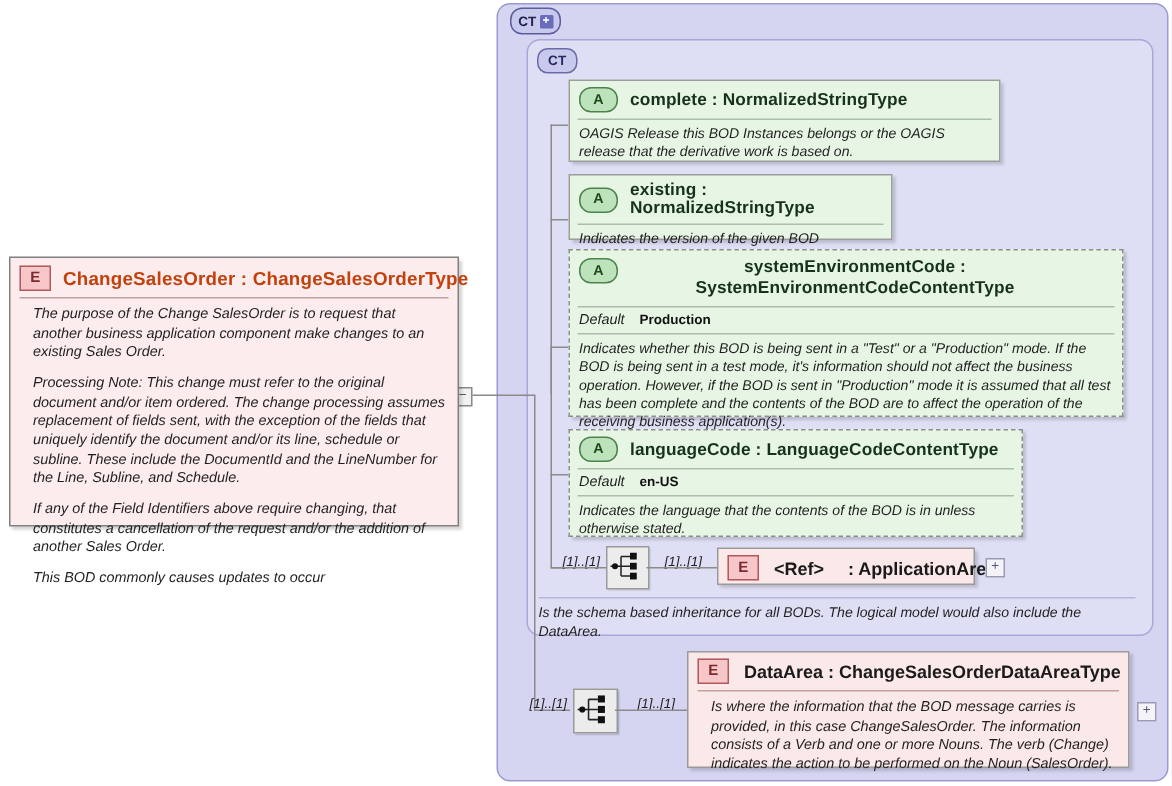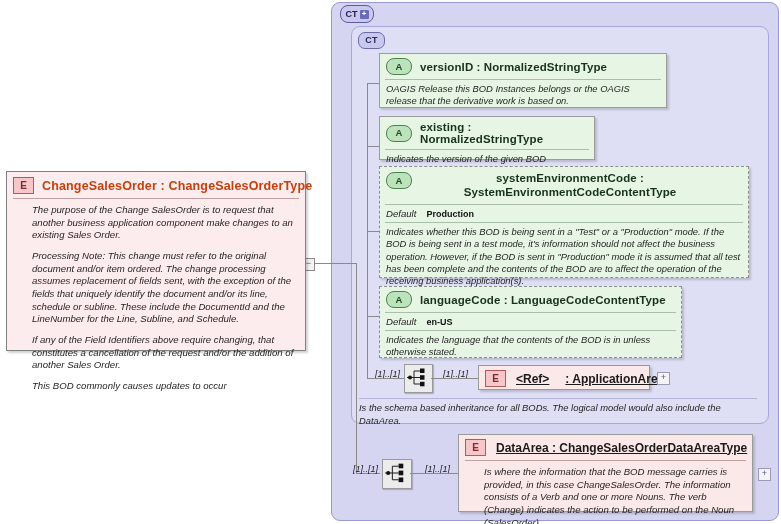--- a/index.html
+++ b/index.html
@@ -33,21 +33,21 @@
     font-size: 12.5px;
     font-weight: bold;
     letter-spacing: .15px;
     color: #c2410c;
     white-space: nowrap;
   }
   .elem-sep {
     height: 1px; background: #c2a0a2; margin: 0 6px;
   }
   .elem-body {
-    padding: 5px 7px 6px 25px;
+    padding: 5px 7px 6px 15px;
     font-style: italic;
     font-size: 9.6px;
     line-height: 1.32;
     color: #1f1f1f;
   }
   .elem-body p { margin: 0 0 8px 0; }
   .elem-body p:last-child { margin-bottom: 0; }
 
   
   .badge {
@@ -146,21 +146,21 @@
     font-style: italic; font-size: 9.4px; line-height: 1.32; color: #1f1f1f;
   }
 
   
   .ref-box {
     background: #fbe8e9;
     border: 1px solid #9a9a9a;
     box-shadow: 2px 2px 2px rgba(0,0,0,0.16);
   }
   .ref-head { display:flex; align-items:center; padding: 4px 6px; gap: 10px; }
-  .ref-name { font-size: 12px; font-weight: bold; color:#1a1a1a; white-space: nowrap; text-decoration: underline;}
+  .ref-name { font-size: 12px; font-weight: bold; color:#1a1a1a; white-space: nowrap;}
 
   
   .inherit-doc {
     font-style: italic; font-size: 9.4px; line-height: 1.35; color: #1f1f1f;
   }
   .inherit-sep { height:1px; background:#b6b6d8; }
 
   
   .line-h { position:absolute; height:1px; background:#8a8a8a; }
   .line-v { position:absolute; width:1px; background:#8a8a8a; }
@@ -235,21 +235,21 @@
 
 <div class="toggle" style="left:302px; top:258px;">
   <span>−</span>
 </div>
 
 <div class="abs attr-box attr-solid" style="left:379px; top:53px; width:288px; height:55px;">
   <div class="attr-head">
     <div class="badge badge-a">
       <span>A</span>
     </div>
-    <div class="attr-name">versionID : NormalizedStringType</div>
+    <div class="attr-name">complete : NormalizedStringType</div>
   </div>
   <div class="attr-sep"></div>
   <div class="attr-doc">OAGIS Release this BOD Instances belongs or the OAGIS release that the derivative work is based on.</div>
 </div>
 
 <div class="abs attr-box attr-solid" style="left:379px; top:116px; width:216px; height:44px;">
   <div class="attr-head">
     <div class="badge badge-a">
       <span>A</span>
     </div>

